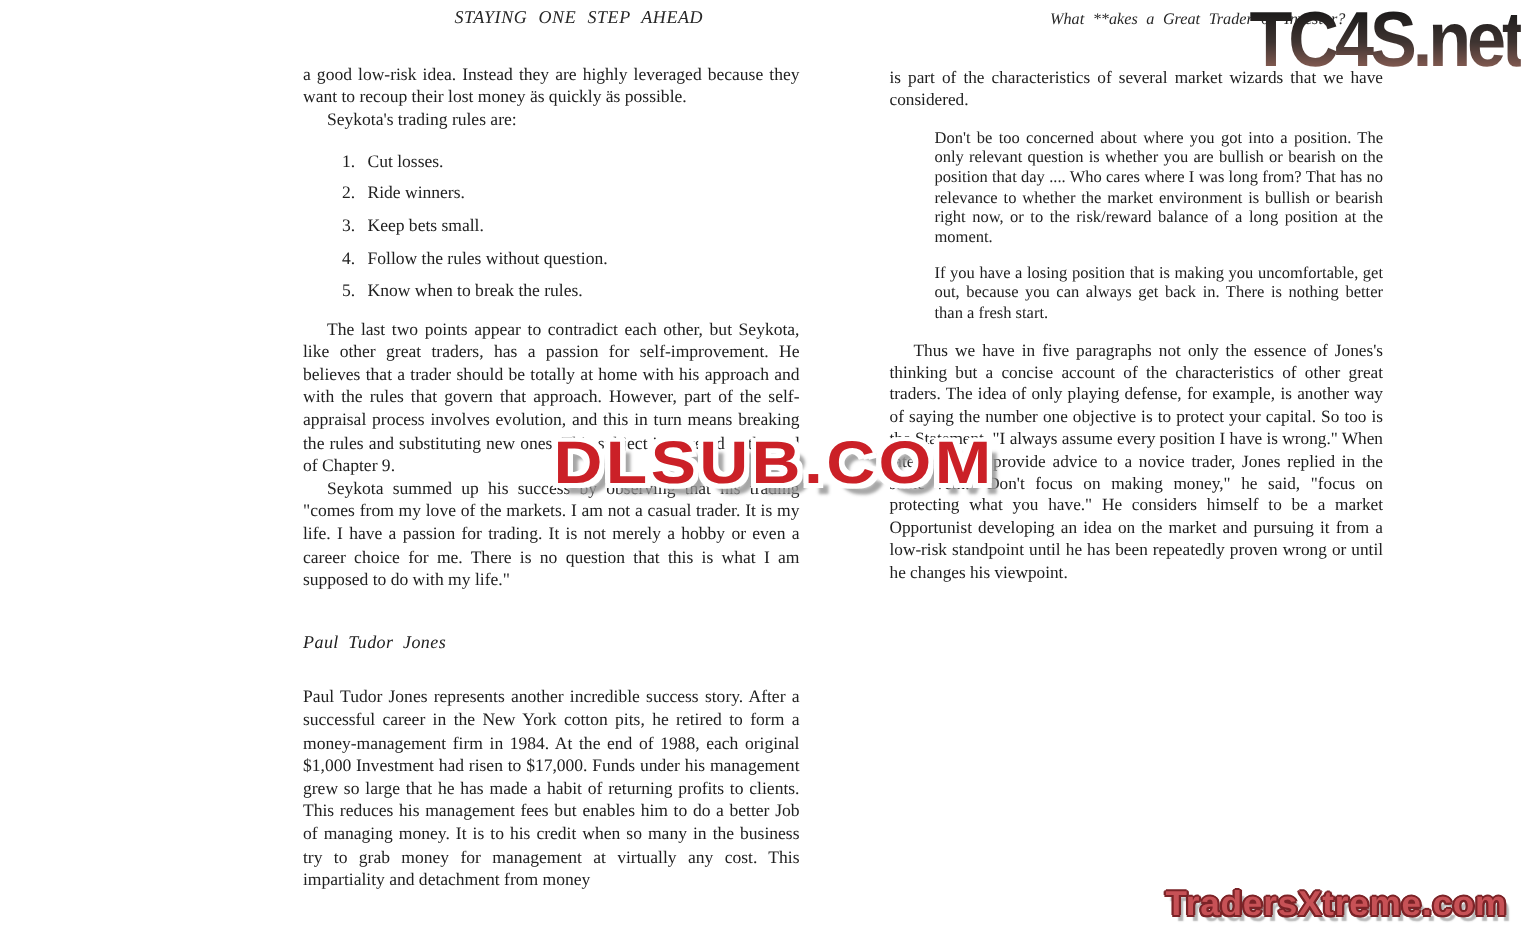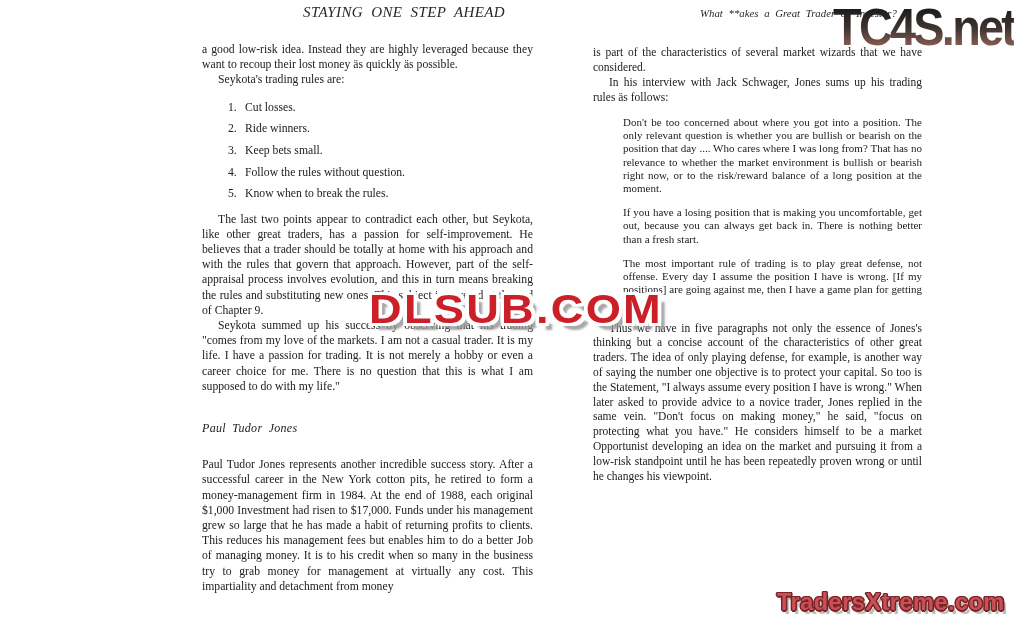--- a/index.html
+++ b/index.html
@@ -4,21 +4,21 @@
 <style>
   html,body { margin:0; padding:0; background:#ffffff; }
   .page {
     position:relative; width:1024px; height:626px;
     background:#ffffff; overflow:hidden;
     font-family:"Liberation Serif", serif; color:#212121;
   }
   .running-head {
     position:absolute; font-style:italic; white-space:nowrap; color:#272727;
   }
-  .rh-left  { left:303px; top:4px;  font-size:15px; letter-spacing:0.4px; word-spacing:4px; }
+  .rh-left  { left:303px; top:4px;  font-size:12px; letter-spacing:0.4px; word-spacing:4px; }
   .rh-right { left:700px; top:7px;  font-size:10.8px; word-spacing:3px; }
 
   .col { position:absolute; text-align:justify; }
   .col-left  { left:202px; top:42px; width:331px; font-size:11.7px; line-height:15.2px; }
   .col-right { left:593px; top:45px; width:329px; font-size:11.5px; line-height:15px; }
 
   p { margin:0; padding:0; }
   .ind { text-indent:16px; }
 
   .rules { margin:12px 0 10px 26px; }
@@ -106,26 +106,24 @@
     <p class="ind">The last two points appear to contradict each other, but Seykota, like other great traders, has a passion for self-improvement. He believes that a trader should be totally at home with his approach and with the rules that govern that approach. However, part of the self-appraisal process involves evolution, and this in turn means breaking the rules and substituting new ones. This subject is covered at the end of Chapter 9.</p>
     <p class="ind">Seykota summed up his success by observing that his trading "comes from my love of the markets. I am not a casual trader. It is my life. I have a passion for trading. It is not merely a hobby or even a career choice for me. There is no question that this is what I am supposed to do with my life."</p>
 
     <h3 class="sect">Paul Tudor Jones</h3>
 
     <p>Paul Tudor Jones represents another incredible success story. After a successful career in the New York cotton pits, he retired to form a money-management firm in 1984. At the end of 1988, each original $1,000 Investment had risen to $17,000. Funds under his management grew so large that he has made a habit of returning profits to clients. This reduces his management fees but enables him to do a better Job of managing money. It is to his credit when so many in the business try to grab money for management at virtually any cost. This impartiality and detachment from money</p>
   </div>
 
   <div class="col col-right">
     <p>is part of the characteristics of several market wizards that we have considered.</p>
-    <p class="ind">In his interview with Jack Schwager, Jones sums up his trading rules äs follows:</p>
 
     <div class="quotes">
       <p class="quote">Don't be too concerned about where you got into a position. The only relevant question is whether you are bullish or bearish on the position that day .... Who cares where I was long from? That has no relevance to whether the market environment is bullish or bearish right now, or to the risk/reward balance of a long position at the moment.</p>
       <p class="quote">If you have a losing position that is making you uncomfortable, get out, because you can always get back in. There is nothing better than a fresh start.</p>
-      <p class="quote">The most important rule of trading is to play great defense, not offense. Every day I assume the position I have is wrong. [If my positions] are going against me, then I have a game plan for getting out.</p>
     </div>
 
     <p class="ind closing">Thus we have in five paragraphs not only the essence of Jones's thinking but a concise account of the characteristics of other great traders. The idea of only playing defense, for example, is another way of saying the number one objective is to protect your capital. So too is the Statement, "I always assume every position I have is wrong." When later asked to provide advice to a novice trader, Jones replied in the same vein. "Don't focus on making money," he said, "focus on protecting what you have." He considers himself to be a market Opportunist developing an idea on the market and pursuing it from a low-risk standpoint until he has been repeatedly proven wrong or until he changes his viewpoint.</p>
   </div>
 
   <div class="wm wm-tc4s">TC4S.net</div>
   <div class="wm wm-dlsub">DLSUB.COM</div>
   <div class="wm wm-traders">TradersXtreme.com</div>
 
 </div>

